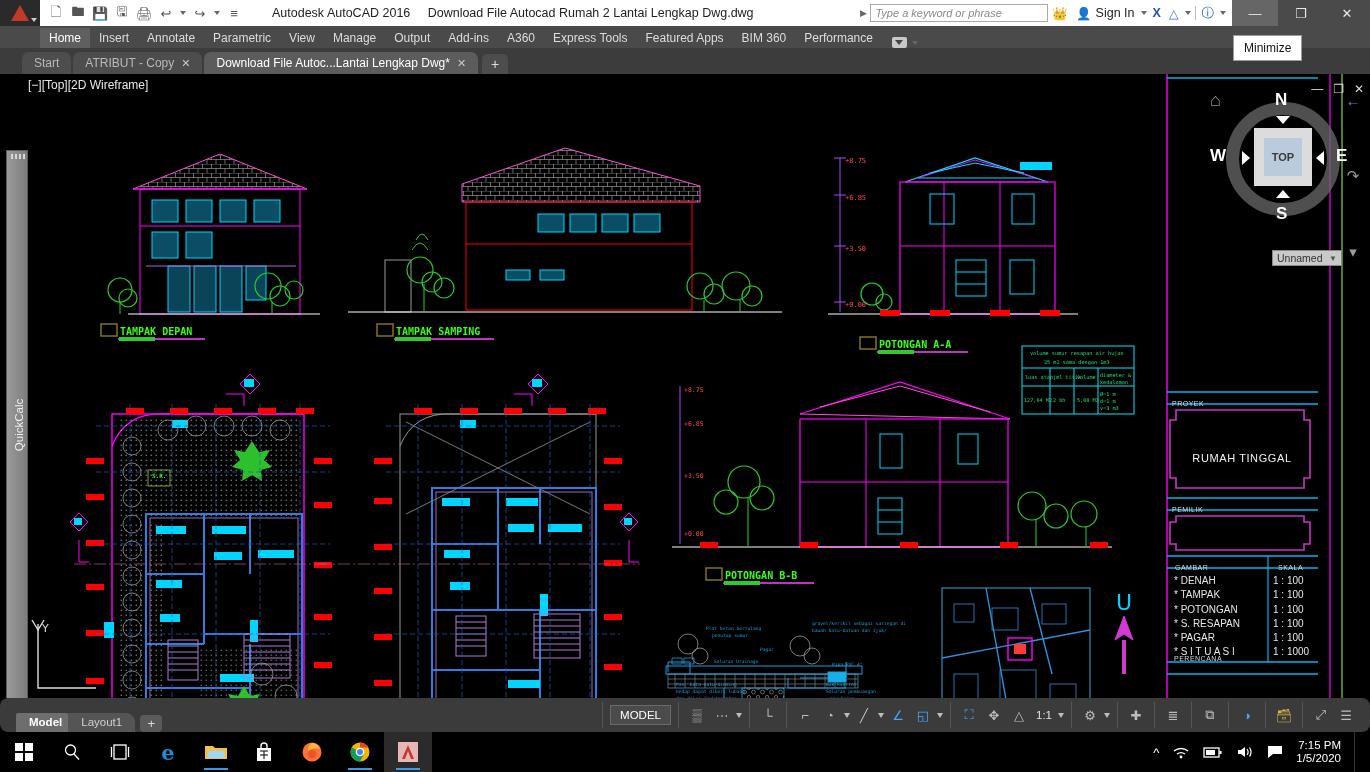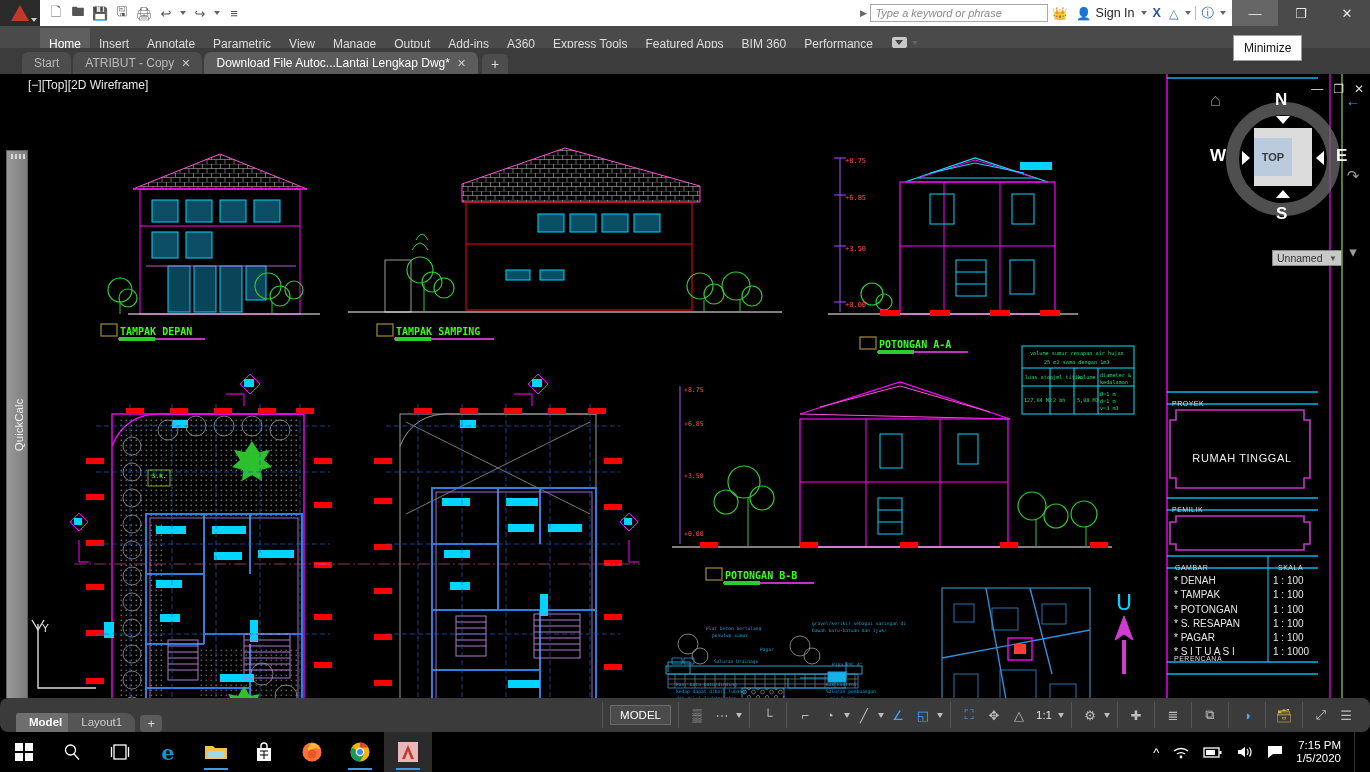--- a/index.html
+++ b/index.html
@@ -38,21 +38,21 @@
   .signin{ background:#fff;height:26px;display:flex;align-items:center;gap:4px;
      font-size:12.5px;color:#222;padding:0 4px;}
   .winbtns{ display:flex; height:26px; margin-left:auto;}
   .winbtn{ width:46px;height:26px;display:flex;align-items:center;justify-content:center;
      color:#e8e8e8;font-size:13px; background:#4a4a4a;}
   .winbtn.hl{background:#666;}
 
   
   .ribbon{ position:absolute; left:0; top:26px; width:1370px; height:22px;
      background:#4a4a4a; display:flex; align-items:flex-end; padding-left:40px;}
-  .rtab{ font-size:12px; color:#ddd; padding:8px 9px 3px; height:20px; line-height:16px; white-space:nowrap;text-align:right;}
+  .rtab{ font-size:12px; color:#ddd; padding:2px 9px 3px; height:20px; line-height:16px; white-space:nowrap;text-align:right;}
   .rtab.active{ background:#5f5f5f; color:#fff; }
   .rtab-mini{ margin-left:10px; display:flex;align-items:center;gap:3px; }
   .minibox{ width:15px;height:11px;background:#c8c8c8;border-radius:2px; position:relative;}
   .minibox:after{content:"";position:absolute;left:3px;top:3px;width:0;height:0;
     border-left:4px solid transparent;border-right:4px solid transparent;border-top:5px solid #444;}
 
   
   .filetabs{ position:absolute; left:0; top:48px; width:1370px; height:26px;
      background:#3c3c3c; display:flex; align-items:flex-end; padding-left:22px;}
   .ftab{ height:22px; display:flex;align-items:center; gap:7px; font-size:12px; color:#b9b9b9;
@@ -78,21 +78,21 @@
   .qcdock .lbl{ position:absolute; left:-28px; top:268px; width:80px;
      transform:rotate(-90deg); color:#f0f0f0; font-size:11.5px; text-align:center;}
   .qcdock .grip{position:absolute;left:4px;top:3px;width:14px;height:5px;
      background:repeating-linear-gradient(90deg,#d8d8d8 0 2px,transparent 2px 4px);}
 
   
   .vcube{ position:absolute; right:22px; top:20px; width:130px;height:130px; z-index:25;}
   .vring{ position:absolute; left:8px; top:8px; width:114px;height:114px; border-radius:50%;
      border:13px solid rgba(105,105,105,.75);}
   .vtop{ position:absolute; left:36px; top:34px; width:58px;height:58px;
-     background:#dcdcdc; display:flex;align-items:center;justify-content:flex-start;}
+     background:#dcdcdc; display:flex;align-items:center;justify-content:center;}
   .vtop .inner{width:38px;height:38px;background:#b9cbdd;display:flex;align-items:center;
      justify-content:center;font-size:11px;color:#3a3a3a;font-weight:bold;}
   .vc-n,.vc-s,.vc-e,.vc-w{position:absolute;color:#fff;font-weight:bold;font-size:17px;}
   .vc-n{left:57px;top:-4px;} .vc-s{left:58px;top:110px;}
   .vc-e{left:118px;top:52px;} .vc-w{left:-8px;top:52px;}
   .tri-d{position:absolute;width:0;height:0;border-left:7px solid transparent;
      border-right:7px solid transparent;}
   .vc-td{left:58px;top:22px;border-top:8px solid #fff;}
   .vc-tu{left:58px;top:96px;border-bottom:8px solid #fff;}
   .tri-h{position:absolute;width:0;height:0;border-top:7px solid transparent;
@@ -156,20 +156,25 @@
       <div class="qicon">🗋</div>
       <div class="qicon">🖿</div>
       <div class="qicon">💾</div>
       <div class="qicon">🖫</div>
       <div class="qicon">🖨</div>
       <div class="qicon">↩</div>
       <div class="caretdn"></div>
       <div class="qicon">↪</div>
       <div class="caretdn"></div>
       <div class="qicon">≡</div>
+    </div>
+    <div class="doc-title">
+      <span>Autodesk AutoCAD 2016</span>
+      &nbsp;&nbsp;&nbsp;
+      <span>Download File Autocad Rumah 2 Lantai Lengkap Dwg.dwg</span>
     </div>
     <div class="title-spacer"></div>
     <div class="search-wrap">
       <div class="search-arrow">▶</div>
       <div class="searchbox">Type a keyword or phrase</div>
       <div class="tb-icon">👑</div>
       <div class="signin">
         <span>👤</span>
         <span>Sign In</span>
       </div>

